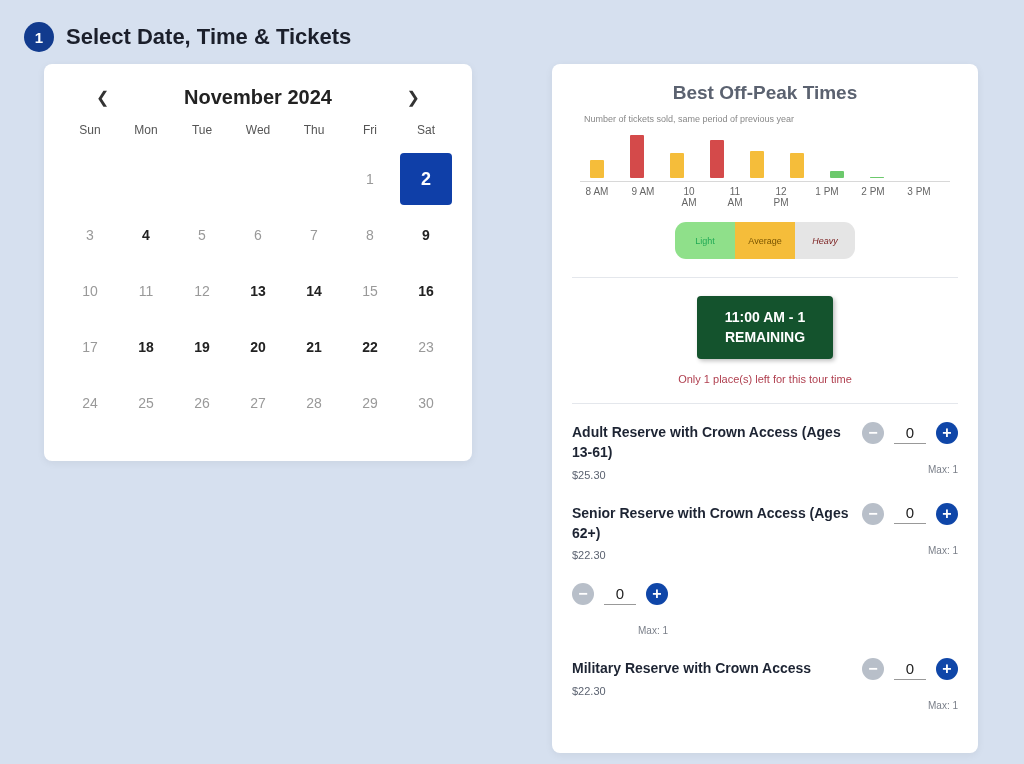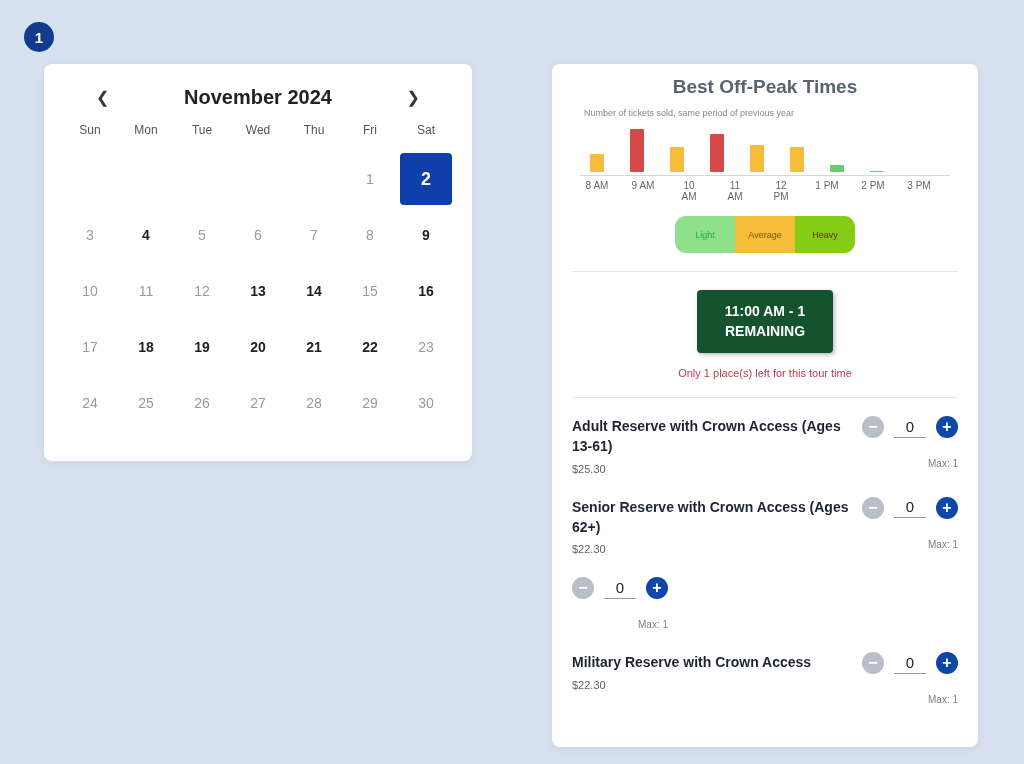--- a/index.html
+++ b/index.html
@@ -97,21 +97,21 @@
     color:#fff;
     align-items:center; justify-content:center;
     border-radius: 4px;
     font-weight:700;
     font-size:18px;
   }
 
   
   .right-card {
     width: 426px;
-    padding: 12px 0 20px 0;
+    padding: 18px 0 20px 0;
   }
   .chart-area { padding: 0 28px; }
   .chart-title {
     text-align:center;
     font-size: 19px;
     font-weight: 600;
     color:#5b6270;
     margin-bottom: 10px;
   }
   .chart-sub {
@@ -146,21 +146,21 @@
     height: 37px;
     border-radius: 11px;
     overflow:hidden;
     display:flex;
     font-size:9px;
     color:#222;
   }
   .legend div { flex:1; display:flex; align-items:center; justify-content:center; }
   .legend .l1 { background:#8fe08a; color:#2a5; }
   .legend .l2 { background:#f5bd3a; color:#7a5500; }
-  .legend .l3 { background:#84cc16; color:#7a1d1d; }
+  .legend .l3 { background:#e5e5e5; color:#7a1d1d;font-style:italic; }
 
   hr.sep {
     border:none;
     border-top:1px solid #e4e7ec;
     margin: 18px 20px;
   }
 
   .time-slot {
     display:block;
     margin: 0 auto;
@@ -259,20 +259,21 @@
     overflow:hidden;
   }
 </style>
 </head>
 <body>
 
 <div class="panel">
 
   <div class="step-header">
     <div class="step-circle">1</div>
+    <div class="step-title">Select Date, Time &amp; Tickets</div>
   </div>
 
   <div class="columns">
 
     <div class="card calendar-card">
       <div class="cal-head">
         <span class="cal-nav">❮</span>
         <span class="cal-month">November 2024</span>
         <span class="cal-nav">❯</span>
       </div>

